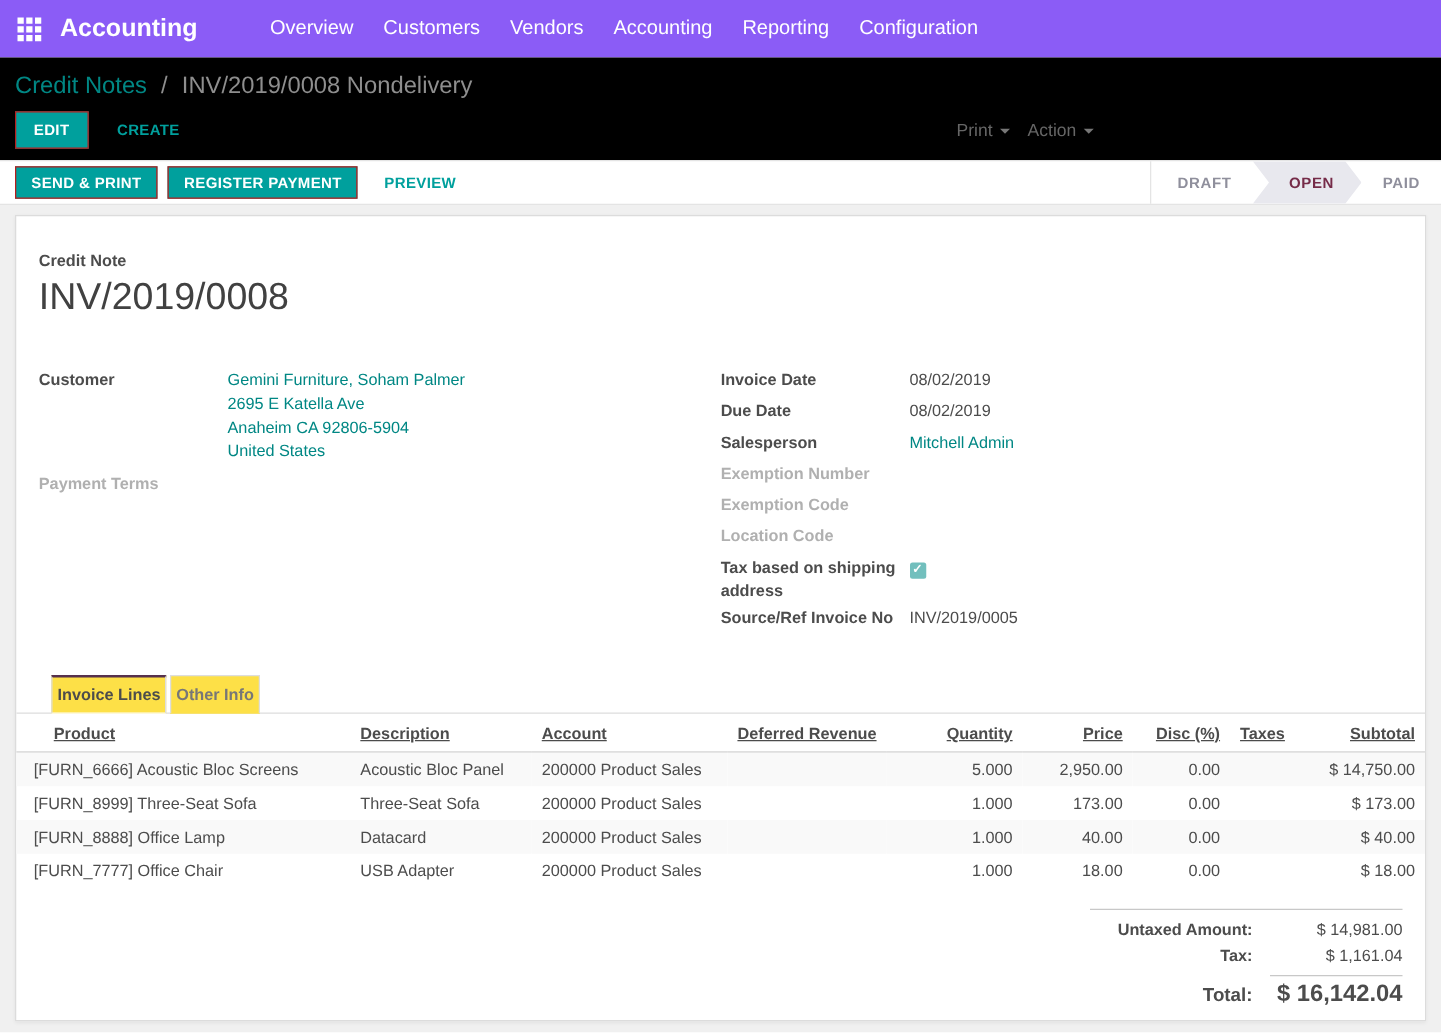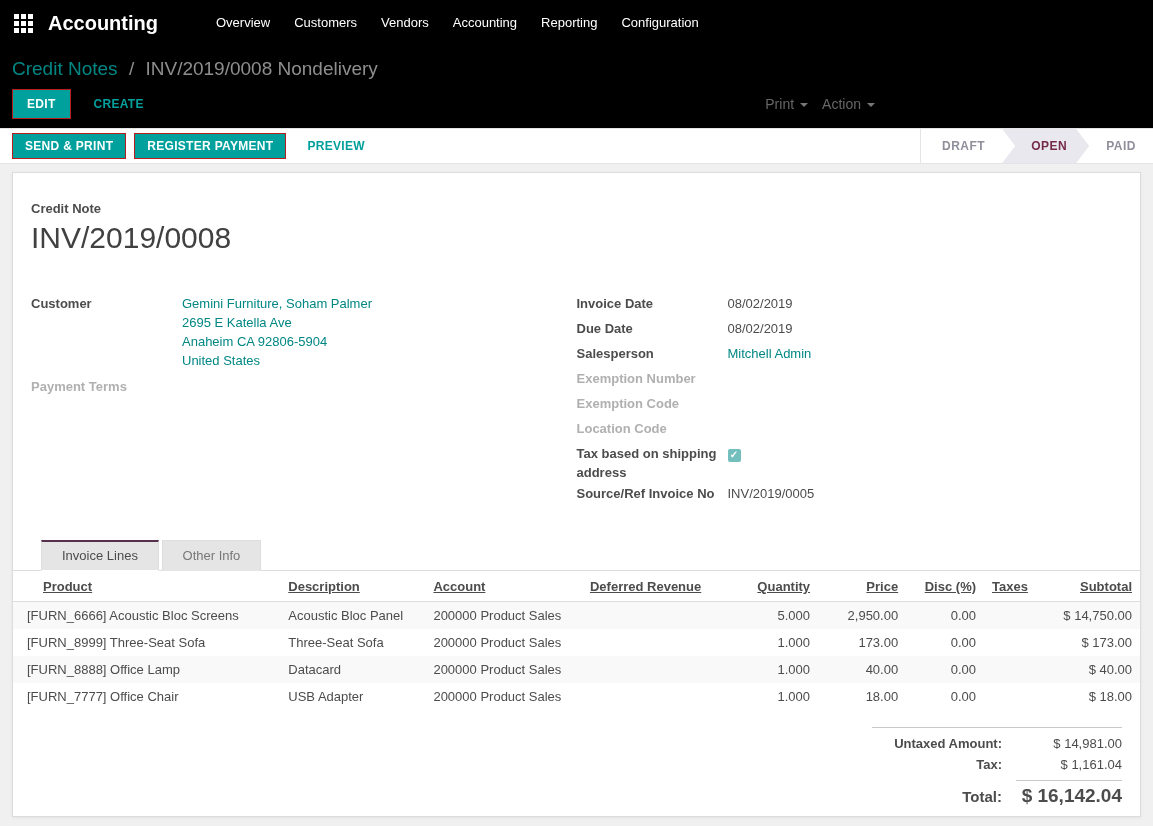--- a/index.html
+++ b/index.html
@@ -1,26 +1,26 @@
 <!DOCTYPE html>
 <html><head>
 <meta charset="utf-8">
 <style>
   * { box-sizing: border-box; margin: 0; padding: 0; }
   html,body { width:1153px; height:826px; overflow:hidden; }
   body { font-family:"Liberation Sans", sans-serif; font-size:13px; color:#4c4c4c; background:#fff; }
   .app { display:flex; flex-direction:column; height:826px; }
 
   
-  .nav { height:46px; background:#000000; display:flex; align-items:center; flex:none; }
+  .nav { height:46px; background:#8b5cf6; display:flex; align-items:center; flex:none; }
   .apps-icon { display:grid; grid-template-columns:repeat(3,5px); grid-gap:2px; margin:0 15px 0 14px; cursor:pointer; }
   .apps-icon span { width:5px; height:5px; background:#fff; }
   .brand { color:#fff; font-size:20px; font-weight:700; margin-right:46px; cursor:pointer; }
   .nav-menu { display:flex; height:100%; align-items:center; }
-  .nav-menu a { color:#fff; text-decoration:none; font-size:13px; padding:0 12px; line-height:46px; cursor:pointer; }
+  .nav-menu a { color:#fff; text-decoration:none; font-size:16px; padding:0 12px; line-height:46px; cursor:pointer; }
 
   
   .control-panel { background:#000000; padding:12px 12px 9px; flex:none; }
   .breadcrumb { font-size:19px; margin-bottom:9px; }
   .breadcrumb a { color:#008784; text-decoration:none; cursor:pointer; }
   .breadcrumb .sep { color:#8e8e8e; margin:0 6px; }
   .breadcrumb .current { color:#8e8e8e; }
   .cp-row { display:flex; align-items:center; }
   .btn { font-family:inherit; cursor:pointer; }
   .btn-primary { background:#00a09d; color:#fff; border:1px solid #b91c1c; font-size:12px; font-weight:700; letter-spacing:.3px; padding:7px 14px; }
@@ -53,21 +53,21 @@
   .flabel { width:151px; font-weight:700; color:#4c4c4c; line-height:19px; padding-top:1px; flex:none; }
   .flabel.muted { color:#b0b0b0; }
   .fvalue { line-height:19px; padding-top:1px; color:#4c4c4c; }
   .fvalue a, a.tlink { color:#008784; text-decoration:none; cursor:pointer; display:block; }
   .pt-row { margin-top:6px; }
   .checkbox { width:13px; height:13px; background:#72bfbd; border-radius:2px; display:inline-flex; align-items:center; justify-content:center; margin-top:2px; cursor:pointer; }
   .checkbox .mark { color:#fff; font-size:10px; line-height:1; font-weight:700; }
 
   
   .tabs { margin-top:32px; border-bottom:1px solid #ddd; padding-left:28px; }
-  .tab { display:inline-block; background:#e5e5e5; border:1px solid #ddd; border-bottom:1px solid transparent; padding:7px 20px; font-size:13px; color:#777; margin-bottom:-1px; cursor:pointer; }
+  .tab { display:inline-block; background:#fde047; border:1px solid #ddd; border-bottom:1px solid transparent; padding:7px 4px; font-size:13px; color:#777; margin-bottom:-1px; cursor:pointer;font-weight:bold; }
   .tab + .tab { margin-left:-1px; }
   .tab.active { color:#4c4c4c; border-top:2px solid #56304d; padding-top:6px; border-bottom:1px solid #fff; }
 
   
   table { width:100%; border-collapse:collapse; font-size:13px; color:#4c4c4c; }
   thead th { font-weight:700; text-align:left; padding:8px 8px 7px; border-bottom:1px solid #ddd; white-space:nowrap;text-decoration:underline; }
   thead th:first-child { padding-left:30px; }
   tbody td { padding:6px 8px; white-space:nowrap; }
   tbody td:first-child { padding-left:14px; }
   tbody tr:nth-child(odd) { background:#f9f9f9; }

